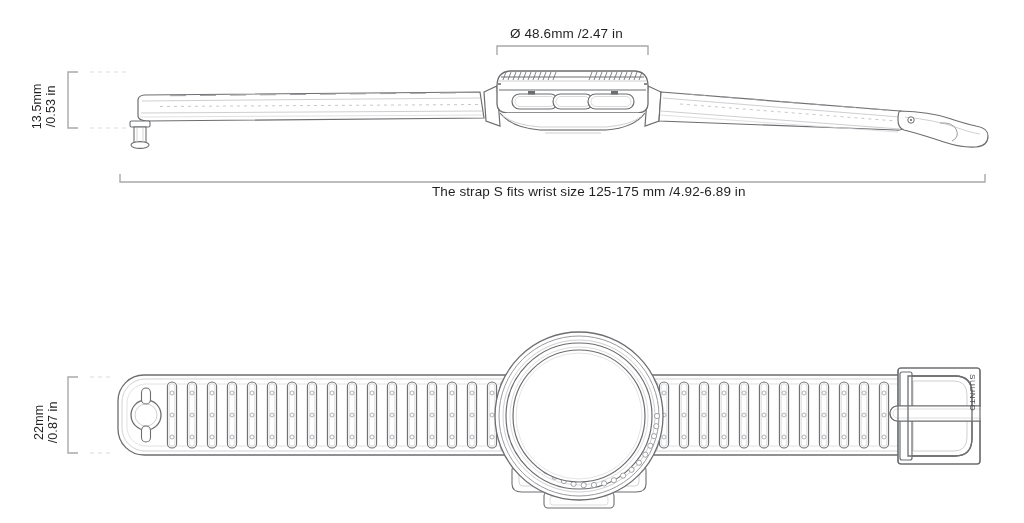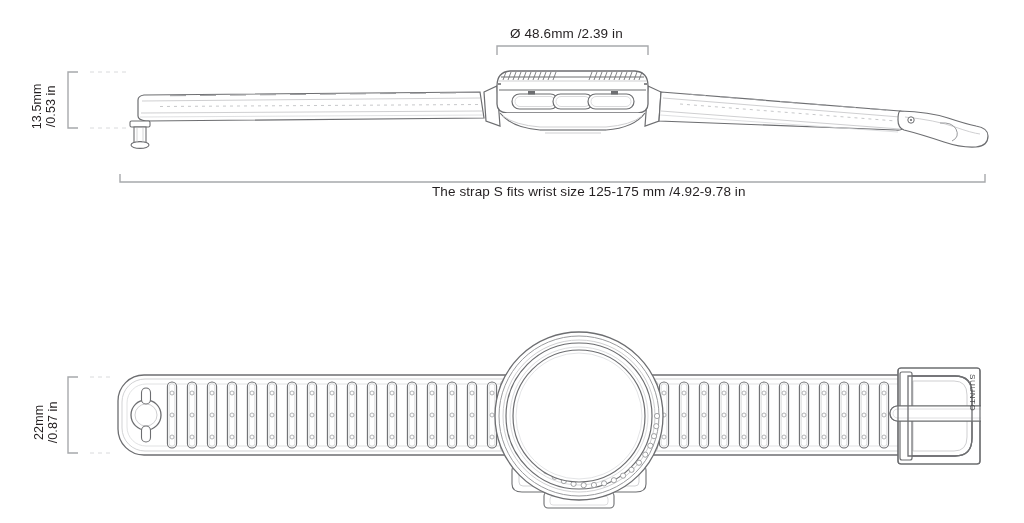--- a/index.html
+++ b/index.html
@@ -359,23 +359,23 @@
     </g>
   </g>
 
   <g>
     <path d="M78 377 L68 377 L68 453 L78 453" fill="none" stroke="#a7a9ac" stroke-width="1.4"></path>
     <path d="M90 377 L112 377" fill="none" stroke="#d5d6d8" stroke-width="0.9" stroke-dasharray="4 4"></path>
     <path d="M90 453 L112 453" fill="none" stroke="#d5d6d8" stroke-width="0.9" stroke-dasharray="4 4"></path>
   </g>
 </svg>
 
-<div class="dim-label" id="label-top-diameter">Ø 48.6mm /2.39 in</div>
-
-<div class="dim-label" id="label-strap-fit">The strap S fits wrist size 125-175 mm /4.92-9.78 in</div>
+<div class="dim-label" id="label-top-diameter">Ø 48.6mm /2.47 in</div>
+
+<div class="dim-label" id="label-strap-fit">The strap S fits wrist size 125-175 mm /4.92-6.89 in</div>
 
 <div class="dim-label vert-label" id="label-height-side">
   <span class="lbl-line">13.5mm</span>
   <span class="lbl-line">/0.53 in</span>
 </div>
 
 <div class="dim-label vert-label" id="label-width-top">
   <span class="lbl-line">22mm</span>
   <span class="lbl-line">/0.87 in</span>
 </div>

